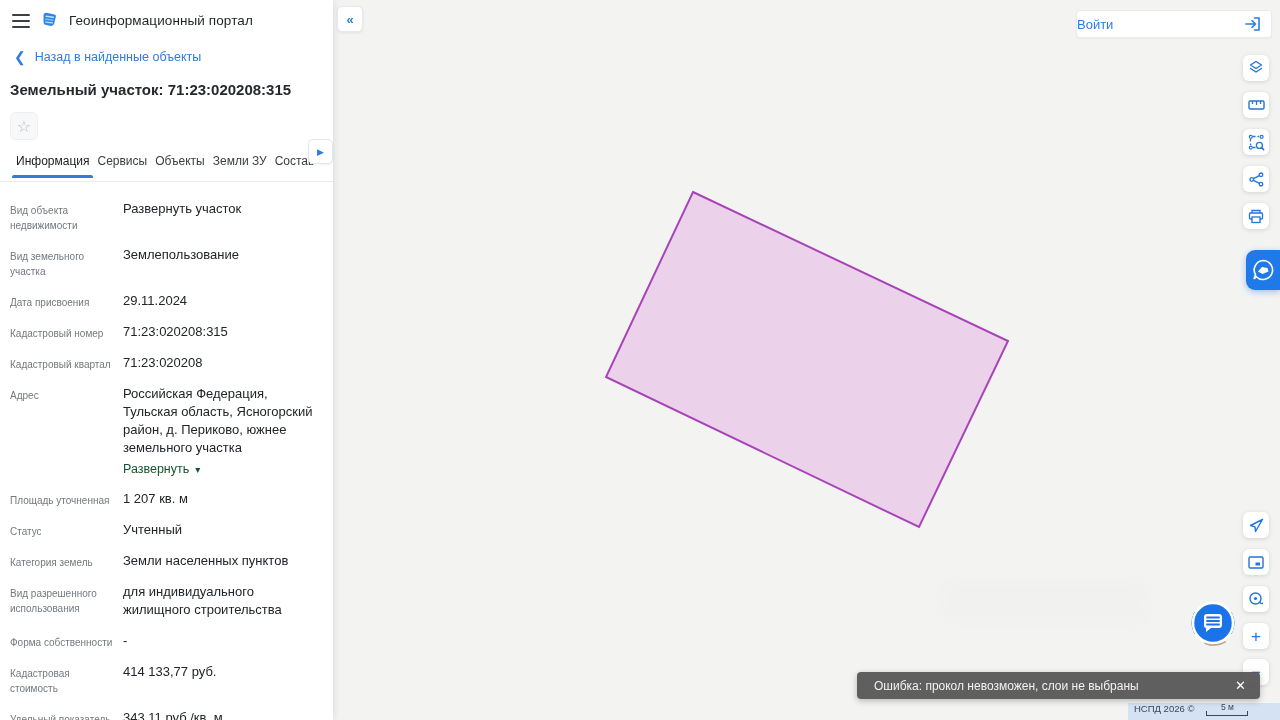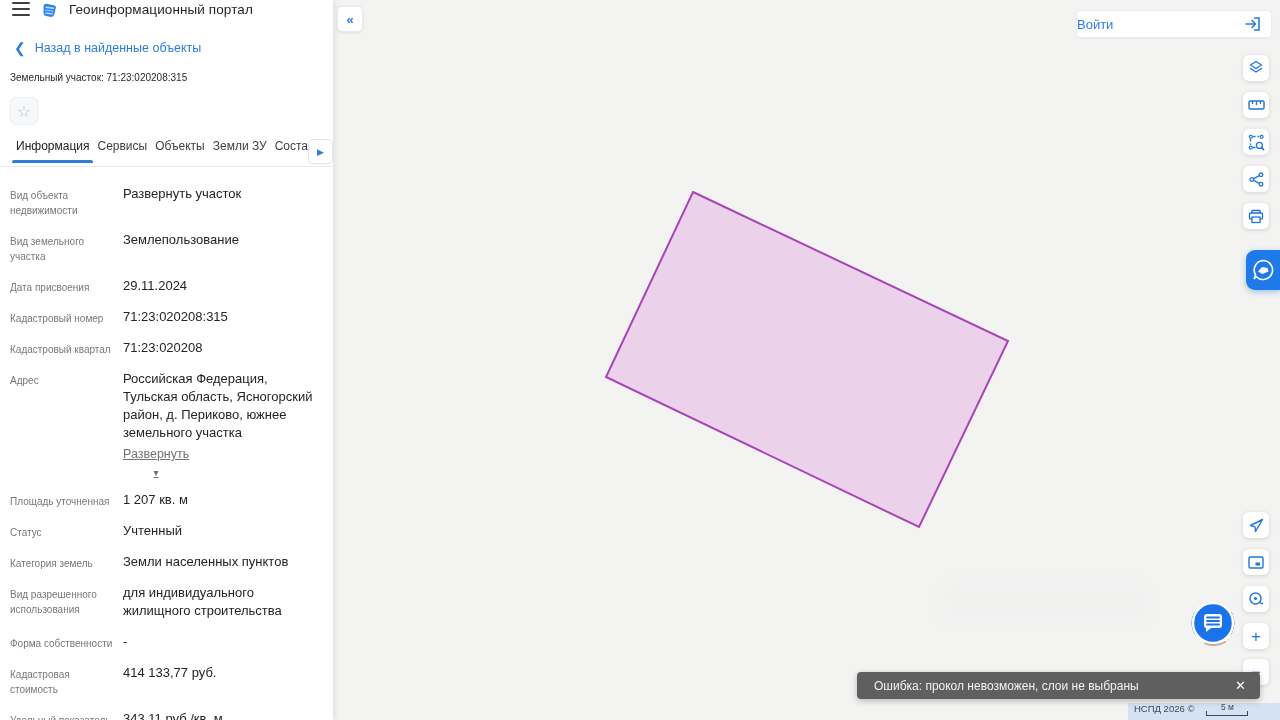--- a/index.html
+++ b/index.html
@@ -11,36 +11,36 @@
   }
   
   .panel {
     position: absolute; left: 0; top: 0;
     width: 333px; height: 720px;
     background: #ffffff;
     box-shadow: 2px 0 6px rgba(0,0,0,0.08);
     z-index: 10;
   }
   .panel-header {
-    display: flex; align-items: flex-start;
-    padding: 2px 12px 0 12px; gap: 11px;
+    display: flex; align-items: flex-end;
+    padding: 11px 12px 0 12px; gap: 11px;
   }
   .hamburger { width: 18px; cursor: pointer; display: inline-flex; flex-direction: column; gap: 4px; }
   .hamburger span { display: block; height: 2px; background: #3c4043; border-radius: 1px; }
   .logo { width: 17px; height: 17px; flex: 0 0 auto; }
   .portal-title { font-size: 13.5px; color: #1f2328; font-weight: 500; letter-spacing: .1px; }
   .back-link {
     display: flex; align-items: center; gap: 9px;
     margin: 22px 12px 0 14px;
     color: #2b7ce0; font-size: 12.5px; cursor: pointer; text-decoration: none;
   }
   .back-chevron { font-size: 14px; line-height: 1; color: #2b7ce0; }
   .object-title {
     margin: 17px 12px 12px 10px;
-    font-size: 10px; font-weight: 400; color: #25282c;
+    font-size: 15px; font-weight: 700; color: #25282c;
   }
   .star-btn {
     margin: 14px 0 0 10px;
     width: 28px; height: 28px;
     background: #f7f8f9; border: 1px solid #eceef0; border-radius: 6px;
     display: flex; align-items: center; justify-content: center;
     color: #b9bec4; font-size: 16px; cursor: pointer;
   }
   .tabs {
     position: relative;
@@ -70,22 +70,22 @@
   }
   .fields { padding: 18px 12px 0 10px; }
   .field-row {
     display: grid; grid-template-columns: 103px 1fr; column-gap: 10px;
     margin-bottom: 13px;
   }
   .field-label { font-size: 10px; line-height: 15px; color: #74797e; padding-top: 3px; }
   .field-value { font-size: 13px; line-height: 18px; color: #212428; }
   .expand-link {
     display: inline-flex; align-items: center; gap: 6px;
-    margin-top: 5px; font-size: 12.5px; color: #737373;
-    text-decoration: underline; cursor: pointer; flex-direction: column;
+    margin-top: 5px; font-size: 12.5px; color: #14532d;
+    cursor: pointer;
   }
   .expand-link .chev { font-size: 10px; text-decoration: none; display: inline-block; }
 
   
   .map { position: absolute; left: 333px; top: 0; width: 947px; height: 720px; background: #f3f3f2; }
   .map-svg { position: absolute; left: 0; top: 0; width: 1280px; height: 720px; z-index: 1; pointer-events: none; }
   .watermark {
     position: absolute; left: 940px; top: 580px; width: 210px; height: 45px;
     background: #eeeeee; opacity: .35; filter: blur(6px); border-radius: 8px; z-index: 1;
   }

